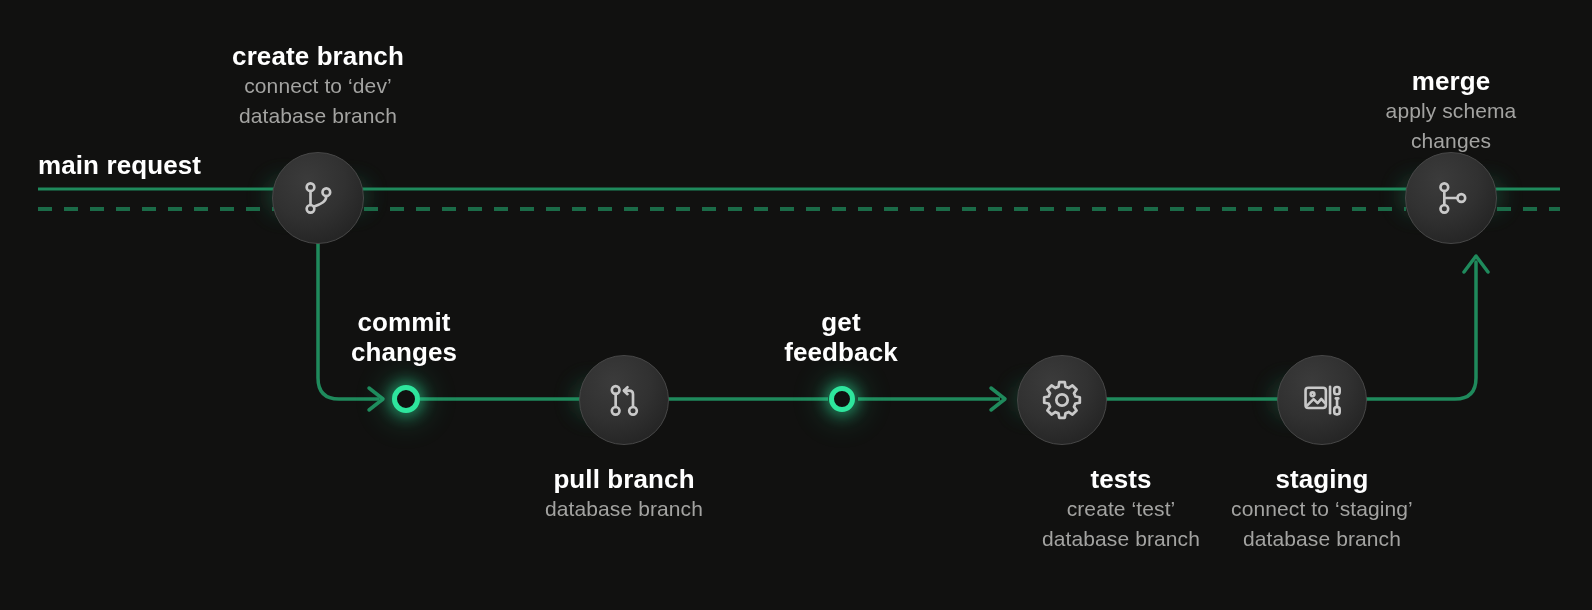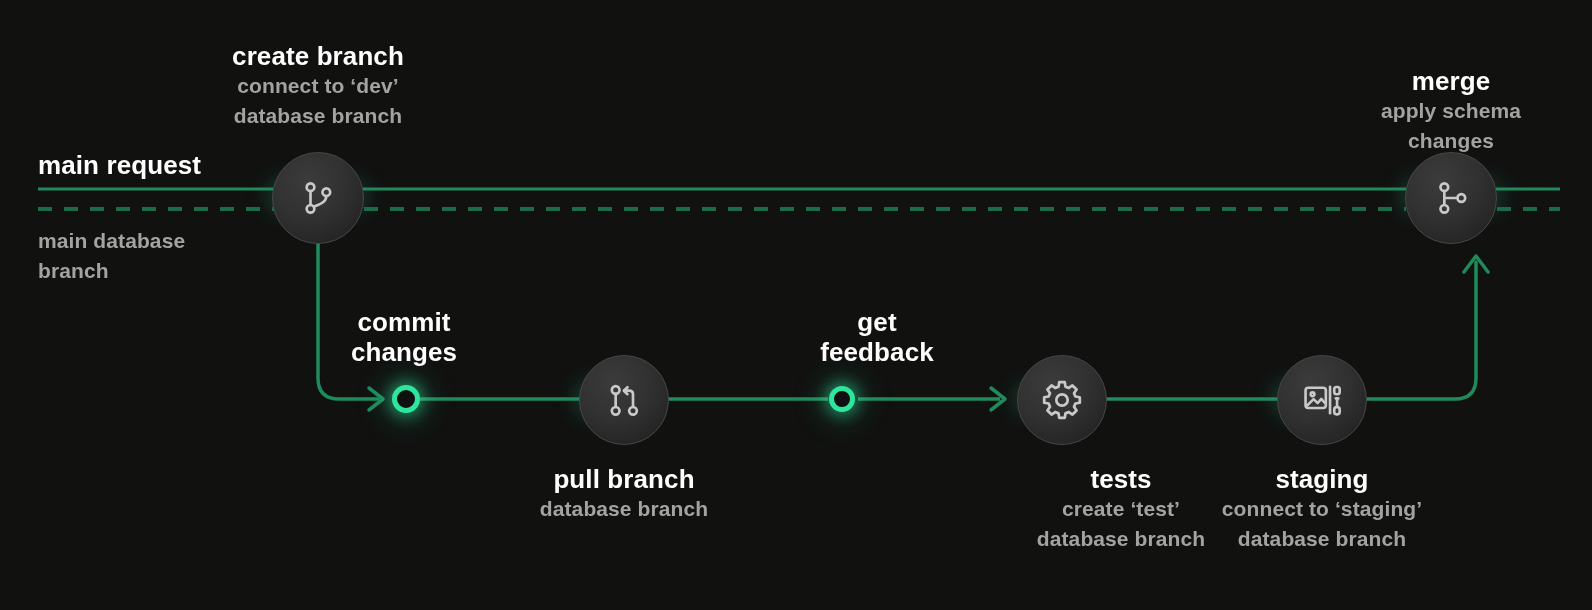--- a/index.html
+++ b/index.html
@@ -28,21 +28,21 @@
     letter-spacing:.1px;
   }
   .title{
     font-size:26px;
     font-weight:700;
     color:#ffffff;
     line-height:30px;
   }
   .sub{
     font-size:21px;
-    font-weight:700;
+    font-weight:400;
     color:#a3a3a1;
     line-height:30px;
   }
   .center{ text-align:center; transform:translateX(-50%); }
   .left{ text-align:left; }
   .node{
     position:absolute;
     border-radius:50%;
     background:radial-gradient(circle at 38% 30%, #3b3b3b 0%, #313131 45%, #262626 75%, #1f1f1f 100%);
     border:1px solid #474747;
@@ -171,43 +171,39 @@
       </svg>
     </span>
   </div>
 
   <div class="dot" style="left:392px; top:385px; width:28px; height:28px;"></div>
 
   <div class="dot" style="left:829px; top:386px; width:26px; height:26px;"></div>
 
   <div class="lbl title left" style="left:38px; top:150px;">main request</div>
 
-  <div class="lbl sub left" style="left:38px; top:226px;">
-    <div>main database</div>
-    <div>branch</div>
-  </div>
 
   <div class="lbl center" style="left:318px; top:41px;">
     <div class="title">create branch</div>
     <div class="sub">connect to ‘dev’</div>
     <div class="sub">database branch</div>
   </div>
 
   <div class="lbl center" style="left:1451px; top:41px;margin-top:25px;">
     <div class="title">merge</div>
     <div class="sub">apply schema</div>
     <div class="sub">changes</div>
   </div>
 
   <div class="lbl center" style="left:404px; top:307px;">
     <div class="title">commit</div>
     <div class="title">changes</div>
   </div>
 
-  <div class="lbl center" style="left:841px; top:307px;margin-left:36px;">
+  <div class="lbl center" style="left:841px; top:307px;">
     <div class="title">get</div>
     <div class="title">feedback</div>
   </div>
 
   <div class="lbl center" style="left:624px; top:464px;">
     <div class="title">pull branch</div>
     <div class="sub">database branch</div>
   </div>
 
   <div class="lbl center" style="left:1121px; top:464px;">

